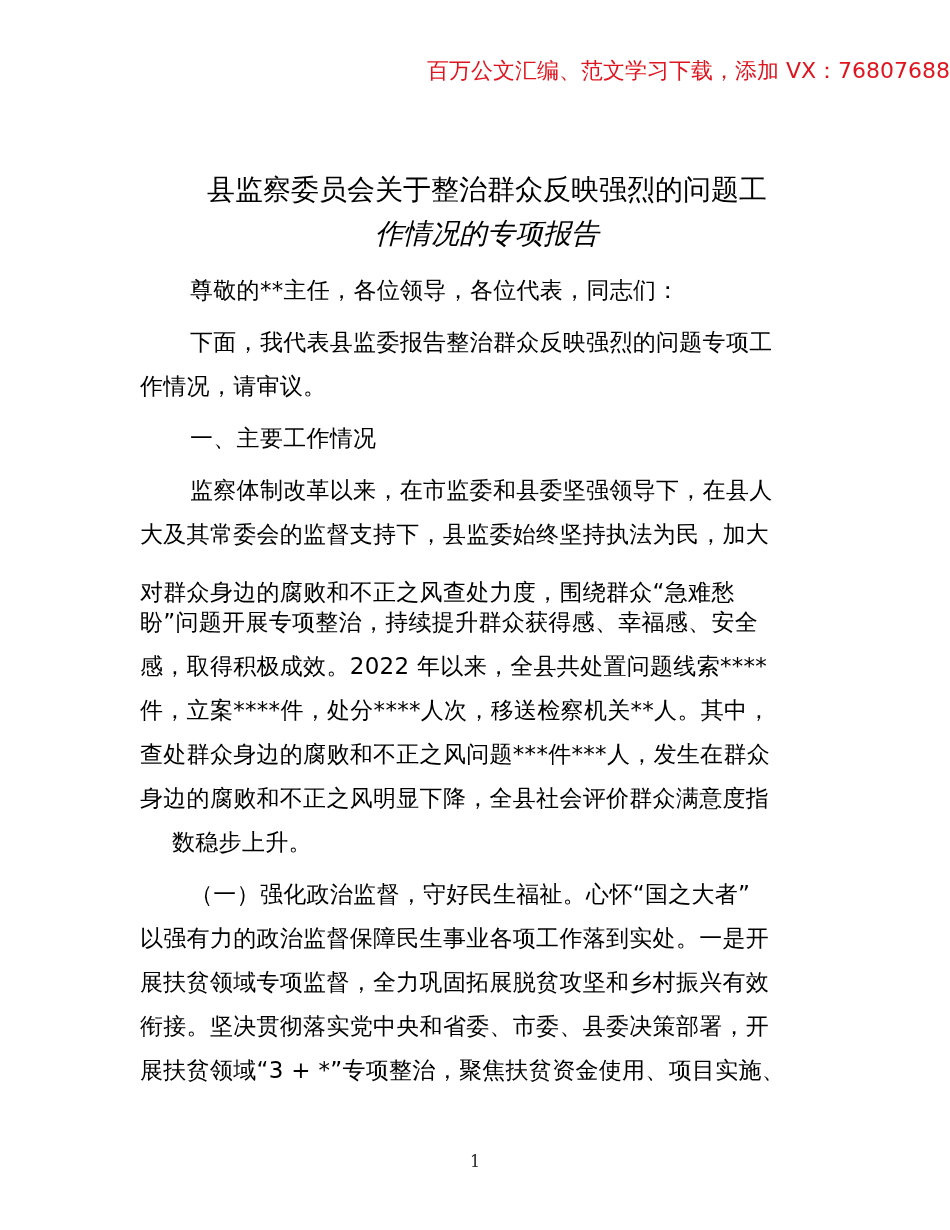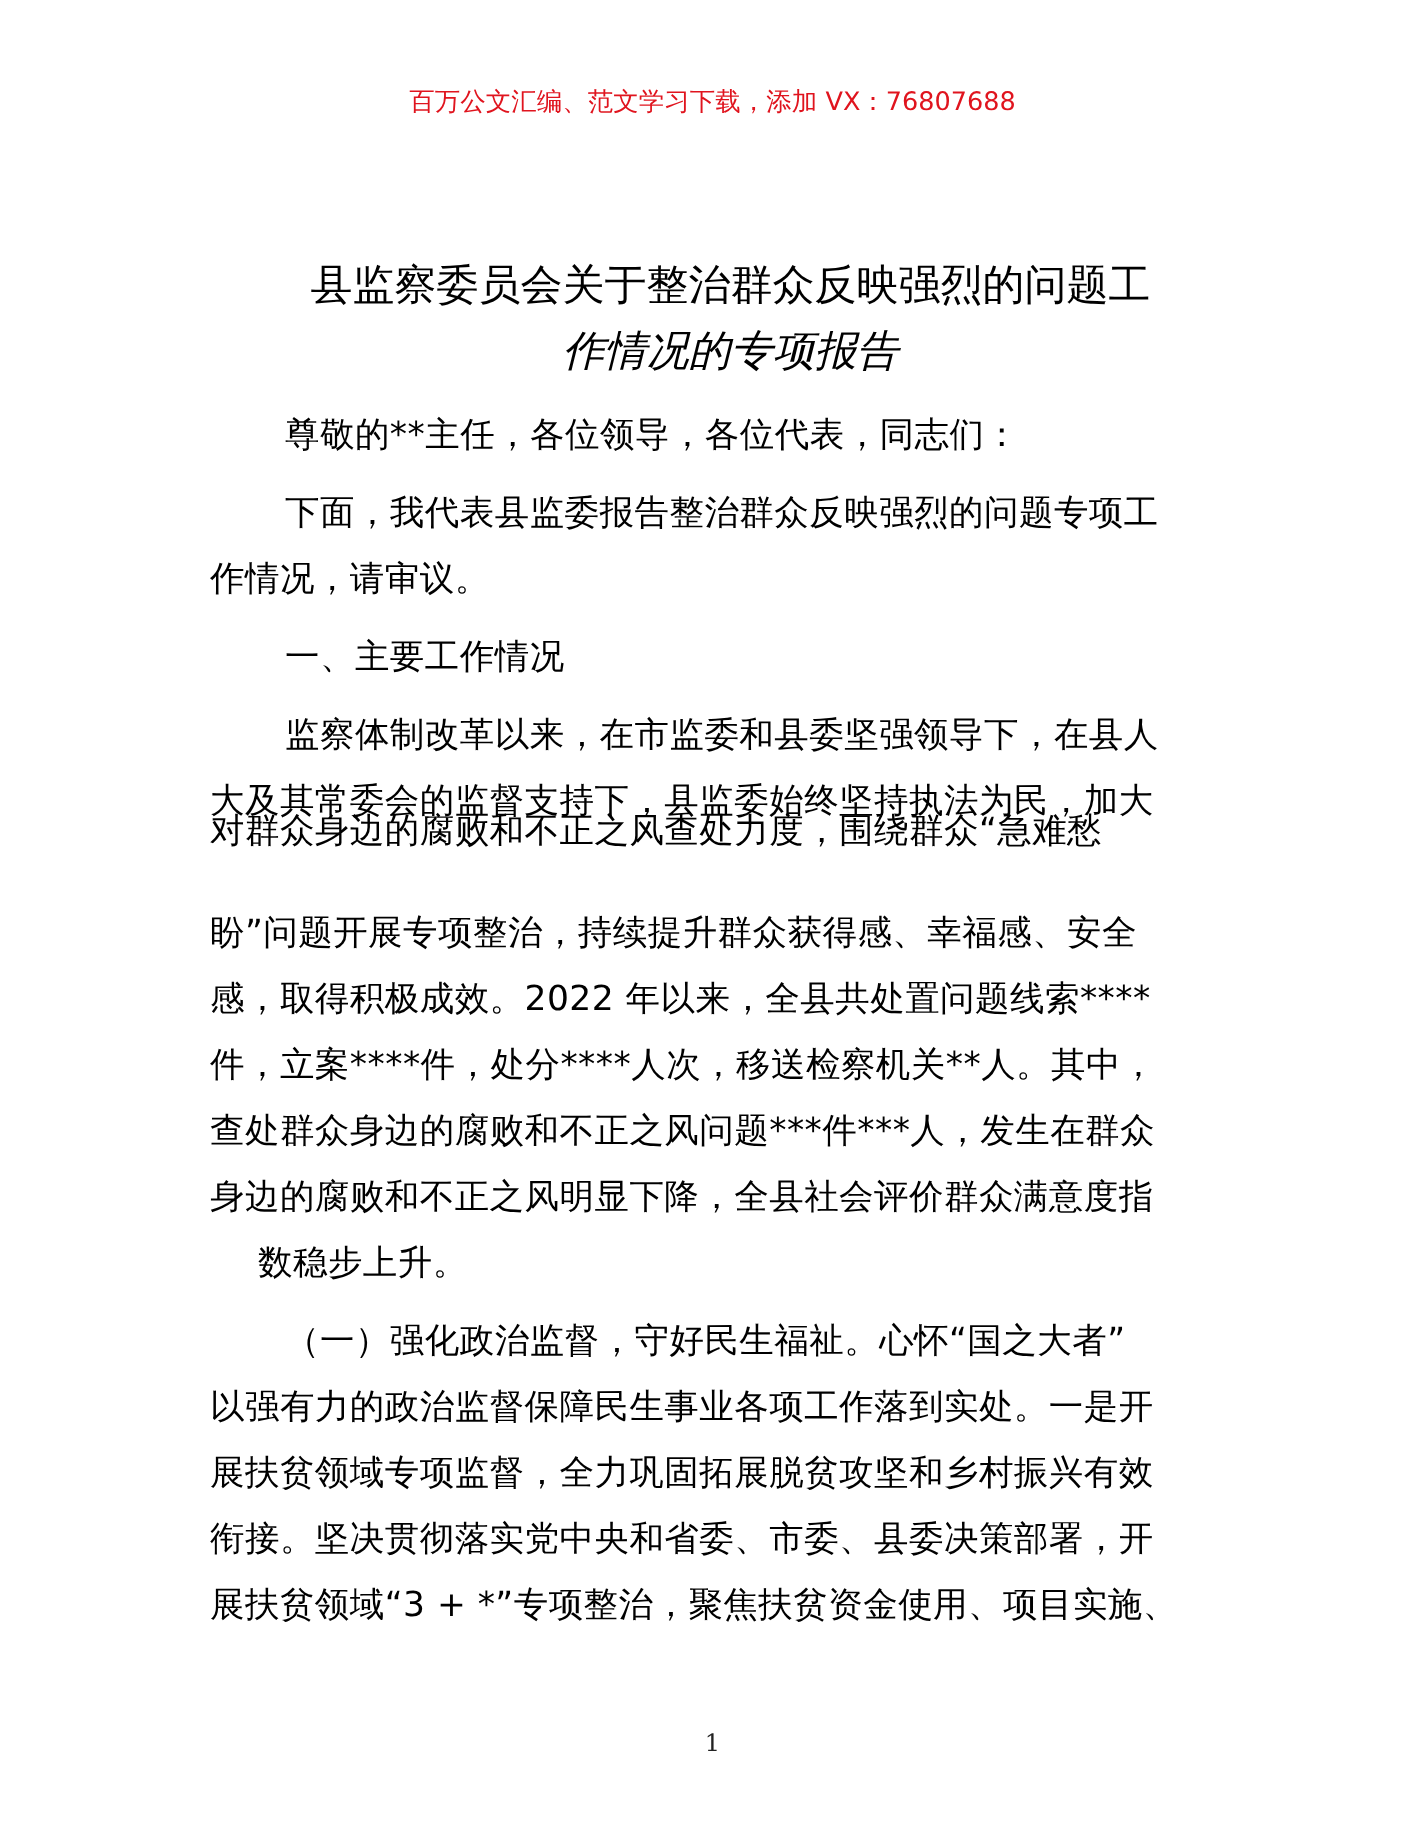--- a/index.html
+++ b/index.html
@@ -20,22 +20,22 @@
       left: 0; top: 0;
       width: 950px;
       height: 1230px;
       background: #ffffff;
     }
     .header-banner {
       position: absolute;
       top: 56px;
       left: 0;
       width: 950px;
-      text-align: center;
-      font-size: 17px;
+      text-align: right;
+      font-size: 22px;
       color: #e0141e;
       letter-spacing: 0px;
       white-space: nowrap;
     }
     .title {
       position: absolute;
       left: 12px;
       width: 950px;
       text-align: center;
       font-size: 28px;
@@ -76,21 +76,21 @@
 
   <div class="line indent" style="top:270px;">尊敬的**主任，各位领导，各位代表，同志们：</div>
 
   <div class="line indent" style="top:322px;">下面，我代表县监委报告整治群众反映强烈的问题专项工</div>
   <div class="line" style="top:366px;">作情况，请审议。</div>
 
   <div class="line indent" style="top:418px;">一、主要工作情况</div>
 
   <div class="line indent" style="top:470px;">监察体制改革以来，在市监委和县委坚强领导下，在县人</div>
   <div class="line" style="top:514px;">大及其常委会的监督支持下，县监委始终坚持执法为民，加大</div>
-  <div class="line" style="top:534px;text-align:center;">对群众身边的腐败和不正之风查处力度，围绕群众“急难愁</div>
+  <div class="line" style="top:572px;text-align:center;">对群众身边的腐败和不正之风查处力度，围绕群众“急难愁</div>
   <div class="line" style="top:602px;">盼”问题开展专项整治，持续提升群众获得感、幸福感、安全</div>
   <div class="line" style="top:646px;">感，取得积极成效。2022 年以来，全县共处置问题线索****</div>
   <div class="line" style="top:690px;">件，立案****件，处分****人次，移送检察机关**人。其中，</div>
   <div class="line" style="top:734px;">查处群众身边的腐败和不正之风问题***件***人，发生在群众</div>
   <div class="line" style="top:778px;">身边的腐败和不正之风明显下降，全县社会评价群众满意度指</div>
   <div class="line" style="top:822px;margin-left:32px;">数稳步上升。</div>
 
   <div class="line indent" style="top:874px;">（一）强化政治监督，守好民生福祉。心怀“国之大者”</div>
   <div class="line" style="top:918px;">以强有力的政治监督保障民生事业各项工作落到实处。一是开</div>
   <div class="line" style="top:962px;">展扶贫领域专项监督，全力巩固拓展脱贫攻坚和乡村振兴有效</div>

